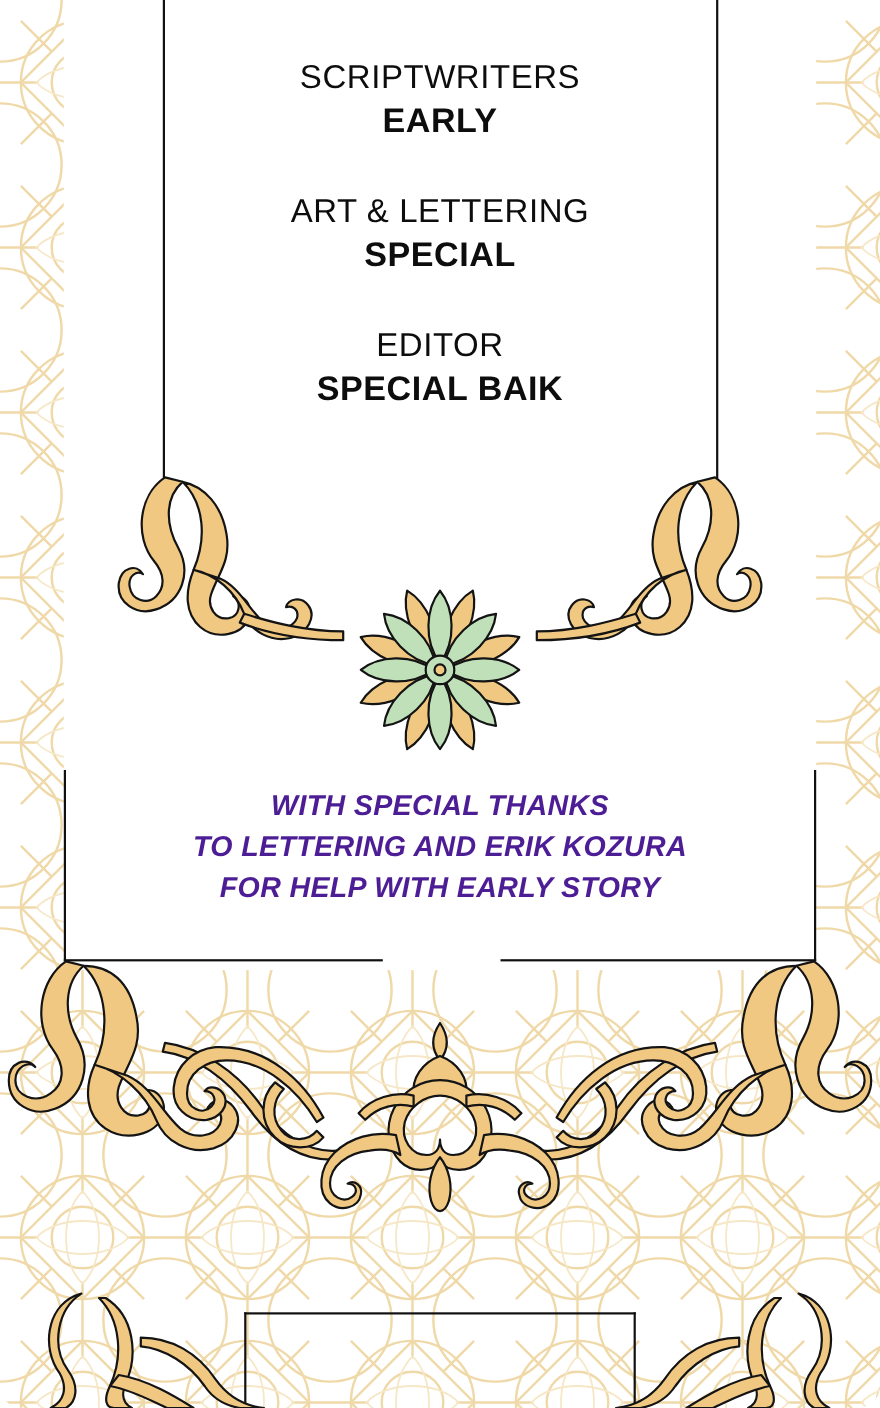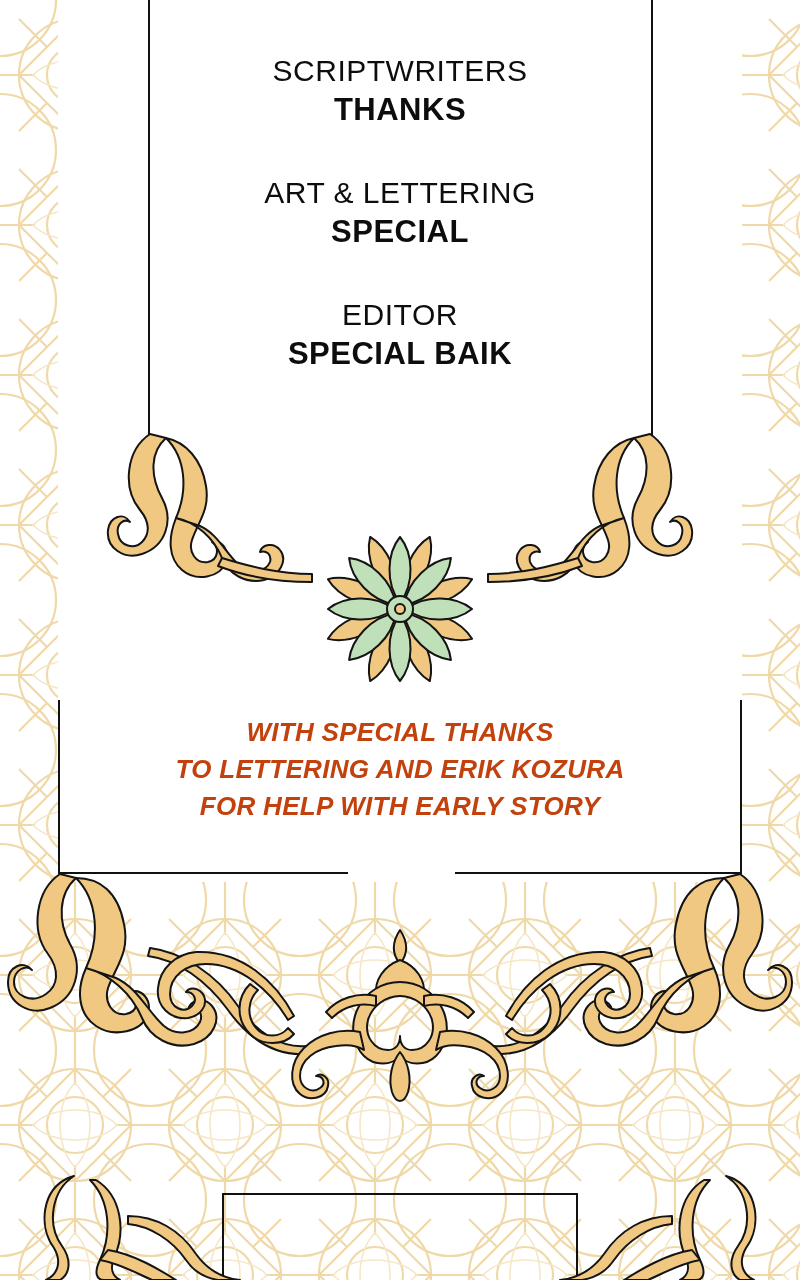--- a/index.html
+++ b/index.html
@@ -15,20 +15,21 @@
     position: relative;
   }
 
   #page {
     position: absolute;
     inset: 0;
     width: 800px;
     height: 1280px;
     background: #ffffff;
     overflow: hidden;
+    border-radius: 20px;
   }
 
   
   .bg-pattern {
     position: absolute;
     inset: 0;
     z-index: 0;
   }
 
   
@@ -87,21 +88,21 @@
     line-height: 1.30;
   }
 
   .thanks {
     position: absolute;
     left: 0;
     top: 714px;
     width: 800px;
     z-index: 5;
     text-align: center;
-    color: #c2410c;
+    color: #4c1d95;
     font-style: italic;
     font-weight: 600;
     font-size: 26px;
     line-height: 1.42;
     letter-spacing: 0.3px;
   }
 
   .flower-wrap {
     position: absolute;
     left: 0;
@@ -150,21 +151,21 @@
   <div class="panel-rule right"></div>
   <div class="panel-rule left-edge"></div>
   <div class="panel-rule right-edge"></div>
   <div class="panel-rule bottom-left"></div>
   <div class="panel-rule bottom-right"></div>
 
   <div class="credits">
 
     <div class="credit-block">
       <div class="credit-role">SCRIPTWRITERS</div>
-      <div class="credit-name">THANKS</div>
+      <div class="credit-name">EARLY</div>
     </div>
 
     <div class="credit-block">
       <div class="credit-role">ART &amp; LETTERING</div>
       <div class="credit-name">SPECIAL</div>
     </div>
 
     <div class="credit-block">
       <div class="credit-role">EDITOR</div>
       <div class="credit-name">SPECIAL BAIK</div>

